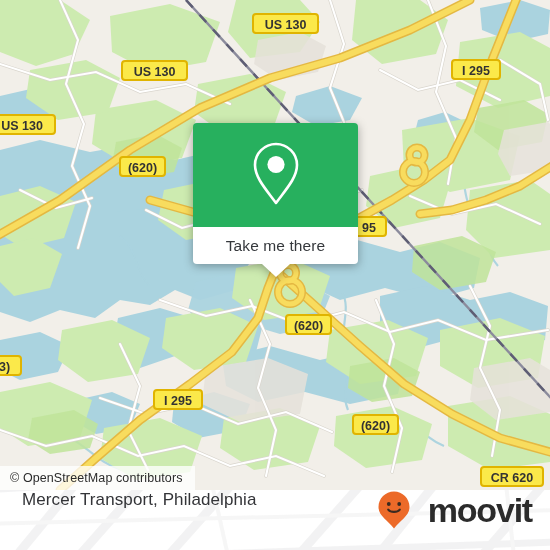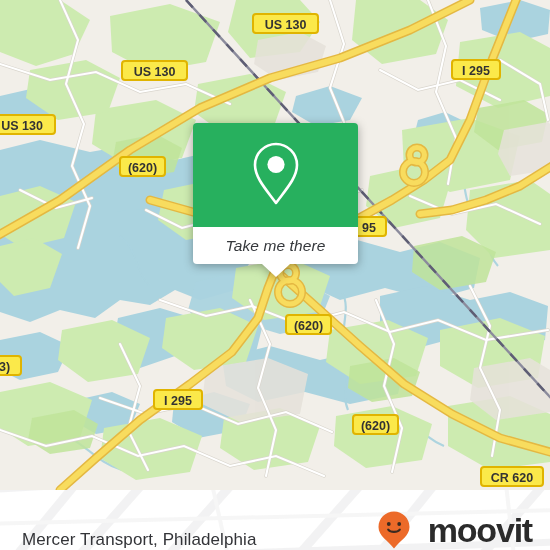--- a/index.html
+++ b/index.html
@@ -45,21 +45,20 @@
     white-space: nowrap;
   }
 
   
   #popup {
     position: absolute;
     left: 193px;
     top: 123px;
     width: 165px;
     filter: drop-shadow(0 2px 5px rgba(0,0,0,0.32));
-    font-style: italic;
   }
   #popup-head {
     height: 104px;
     background: #27b05e;
     border-radius: 4px 4px 0 0;
     display: flex;
     align-items: center;
     justify-content: center;
   }
   #popup-body {
@@ -97,21 +96,21 @@
   #footer-watermark {
     position: absolute;
     left: 0; top: -40px;
     width: 550px; height: 140px;
     opacity: 0.55;
   }
   #footer-inner {
     position: relative;
     height: 60px;
     display: flex;
-    align-items: flex-end;
+    align-items: flex-start;
     justify-content: space-between;
     padding: 0 18px 0 22px;
     box-sizing: border-box;
   }
   #footer-title {
     font-size: 17px;
     color: #333438;
     letter-spacing: 0.1px;
     white-space: nowrap;
   }
@@ -347,20 +346,23 @@
           </g>
 
           <g>
             <rect x="481" y="467" width="62" height="19" rx="3" fill="#fbe94a" stroke="#e0b400" stroke-width="2"></rect>
             <text x="512" y="481.5" font-family="Liberation Sans, sans-serif" font-size="12.5" font-weight="bold" fill="#333" text-anchor="middle">CR 620</text>
           </g>
         </g>
       </g>
     </svg>
 
+    <div id="attribution">
+      <span>© OpenStreetMap contributors</span>
+    </div>
   </div>
 
   <div id="popup">
     <div id="popup-head">
       <svg width="58" height="70" viewBox="0 0 58 70">
         <path d="M29 4 C17.4 4 8 13.4 8 25 C8 38 20 50.5 29 63 C38 50.5 50 38 50 25 C50 13.4 40.6 4 29 4 Z" fill="none" stroke="#ffffff" stroke-width="2.6" stroke-linejoin="round"></path>
         <circle cx="29" cy="24.5" r="8.6" fill="#ffffff"></circle>
       </svg>
     </div>
     <div id="popup-body">

